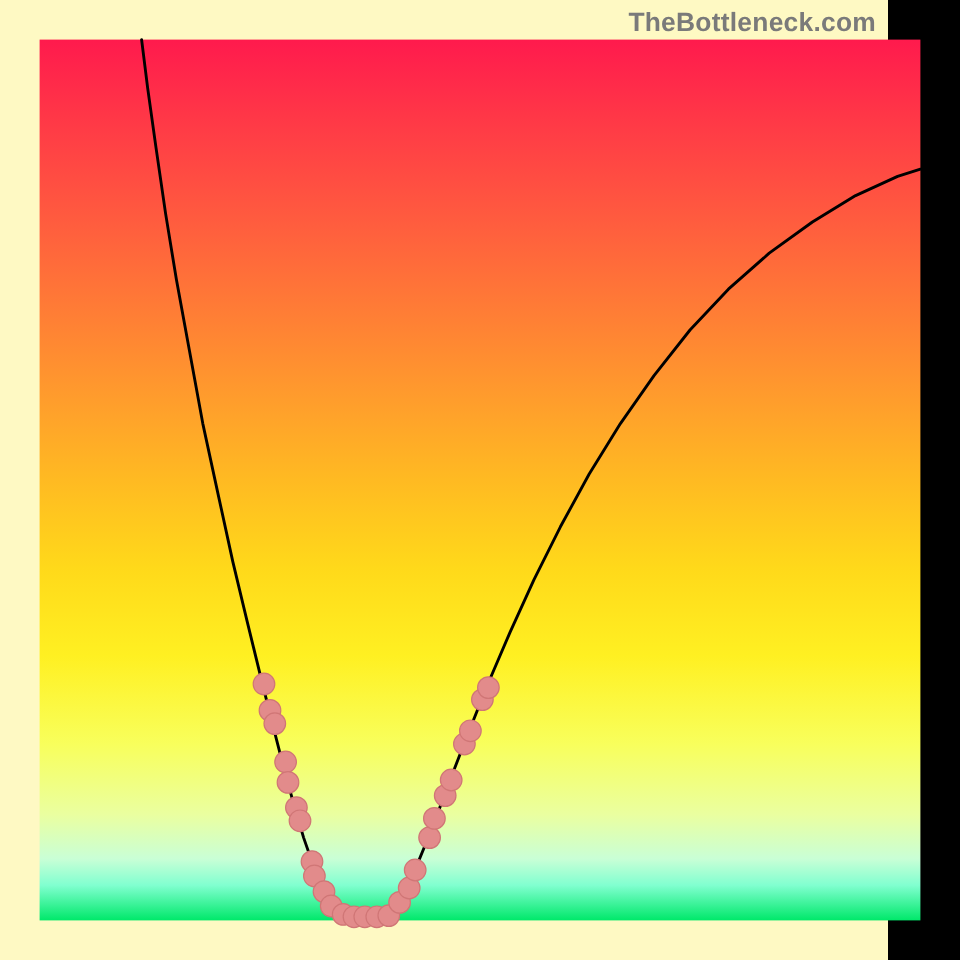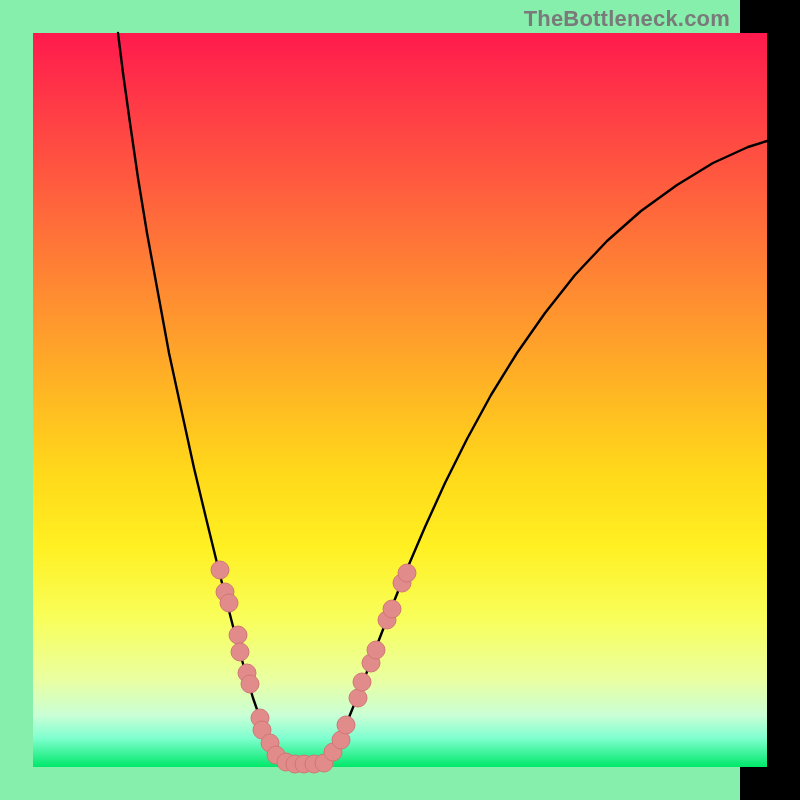--- a/index.html
+++ b/index.html
@@ -8,21 +8,21 @@
     width: 800px;
     height: 800px;
     overflow: hidden;
     background: #000;
     font-family: Arial, Helvetica, sans-serif;
   }
   .frame {
     position: relative;
     width: 740px;
     height: 800px;
-    background: #86efac;
+    background: #fef9c3;
   }
   .plot {
     position: absolute;
     left: 33px;
     top: 33px;
     width: 734px;
     height: 734px;
     
     background: linear-gradient(to bottom,
       #ff1a4d 0%,

